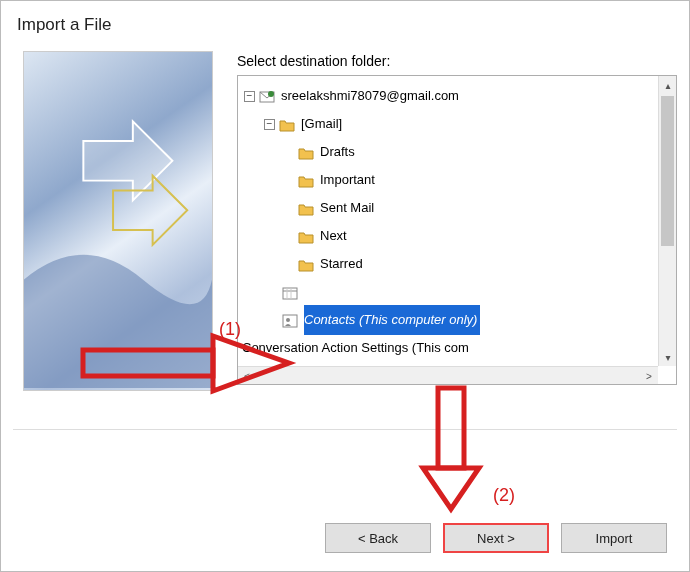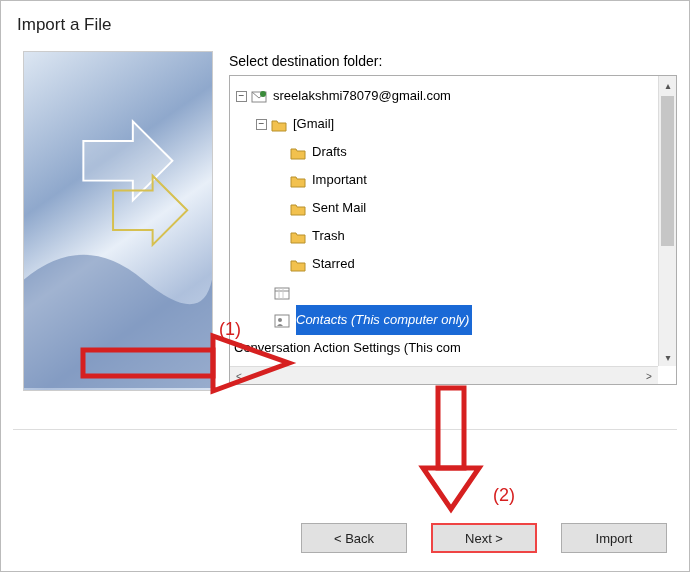--- a/index.html
+++ b/index.html
@@ -14,21 +14,21 @@
     border: 1px solid #bbb;
   }
   .title {
     padding: 14px 0 8px 16px;
     font-size: 17px;
     color: #222;
   }
   .content-row {
     display: flex;
     padding: 8px 12px 8px 22px;
-    gap: 16px;
+    gap: 24px;
   }
   .left-image {
     width: 190px;
     height: 340px;
     border: 1px solid #ccc;
     background: linear-gradient(145deg, #dce6f2 0%, #8fa8cc 35%, #e8eff8 55%, #aec0dc 75%, #d7e2f1 100%);
     position: relative;
     overflow: hidden;
   }
   .left-image svg { position: absolute; inset: 0; }
@@ -103,21 +103,21 @@
     background: #f0f0f0; border-top: 1px solid #dcdcdc;
     display: flex; justify-content: space-between;
   }
   hr.divider {
     border: none; border-top: 1px solid #ddd;
     margin: 30px 12px 18px 12px;
   }
   .button-row {
     position: absolute;
     bottom: 18px; right: 22px;
-    display: flex; gap: 24px;
+    display: flex; gap: 12px;
   }
   .btn-std {
     width: 106px; height: 30px;
     background: #e1e1e1;
     border: 1px solid #adadad;
     font-size: 13px; color: #222;
     display: flex; align-items: center; justify-content: center;
     cursor: pointer;
   }
   .btn-next {
@@ -195,21 +195,21 @@
           <span class="folder-icon"><svg viewBox="0 0 16 14">
                 <path d="M1 3 L6 3 L7 5 L15 5 L15 13 L1 13 Z" fill="#f2c14e" stroke="#b8902a"></path>
               </svg></span>
           <span class="tree-label">Sent Mail</span>
         </div>
         <div class="tree-row">
           <span class="spacer" style="width:56px"></span>
           <span class="folder-icon"><svg viewBox="0 0 16 14">
                 <path d="M1 3 L6 3 L7 5 L15 5 L15 13 L1 13 Z" fill="#f2c14e" stroke="#b8902a"></path>
               </svg></span>
-          <span class="tree-label">Trash</span>
+          <span class="tree-label">Next</span>
         </div>
         <div class="tree-row">
           <span class="spacer" style="width:56px"></span>
           <span class="folder-icon"><svg viewBox="0 0 16 14">
                 <path d="M1 3 L6 3 L7 5 L15 5 L15 13 L1 13 Z" fill="#f2c14e" stroke="#b8902a"></path>
               </svg></span>
           <span class="tree-label">Starred</span>
         </div>
 
         <div class="tree-row">

